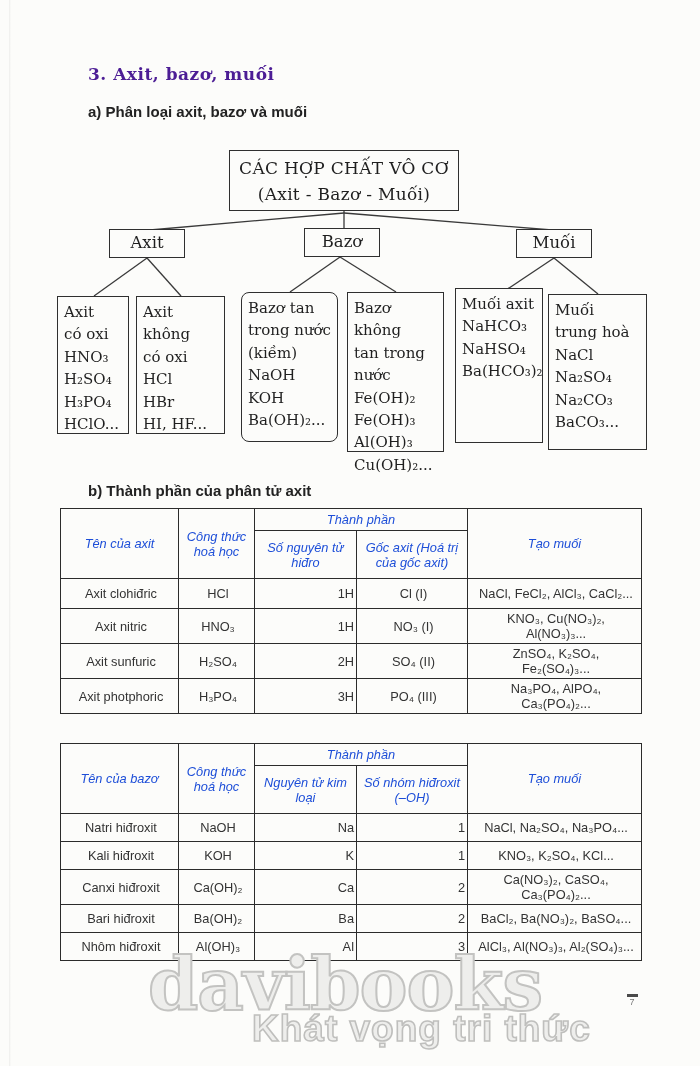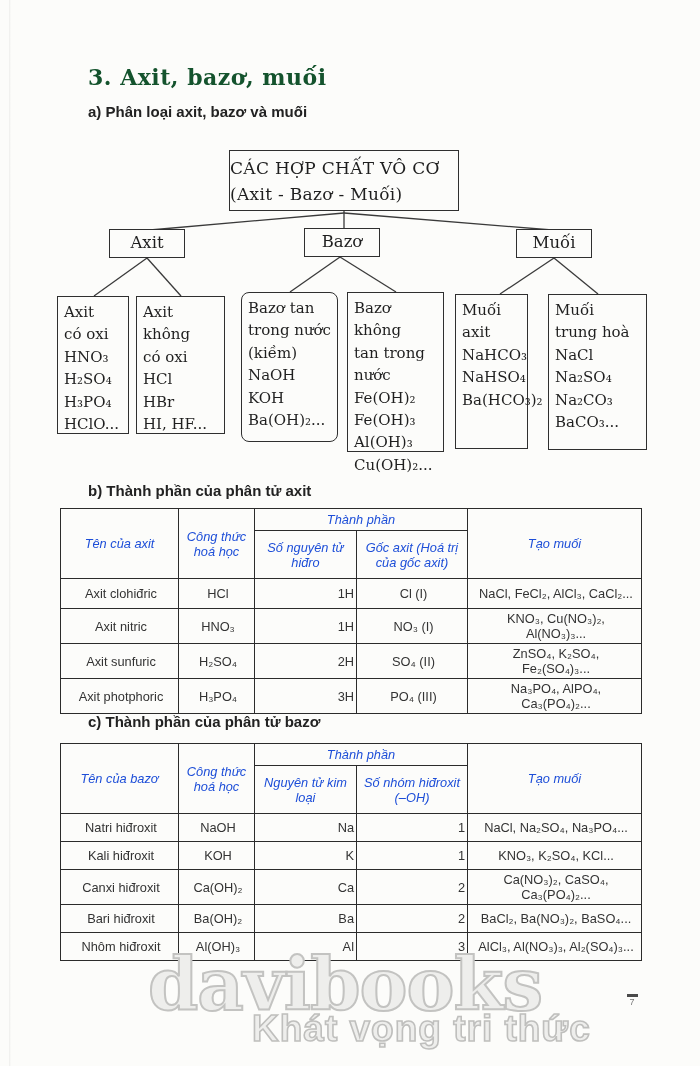--- a/index.html
+++ b/index.html
@@ -15,59 +15,59 @@
     color: #2b2b2b;
   }
   .scan-edge {
     position: absolute; left: 9px; top: 0; width: 2px; height: 100%;
     background: linear-gradient(to right, rgba(0,0,0,0.06), rgba(0,0,0,0));
   }
   
   .h-main {
     position: absolute; left: 88px; top: 64px;
     font-family: "DejaVu Serif", serif;
-    font-weight: bold; font-size: 22px; color: #14532d;
+    font-weight: bold; font-size: 17px; color: #4c1d95;
     letter-spacing: 0.5px;
   }
   .h-sub {
     position: absolute; left: 88px;
     font-weight: bold; font-size: 15px; color: #222;
   }
   #h-a { top: 103px; }
   #h-b { top: 482px; }
   #h-c { top: 713px; }
   
   #connectors { position: absolute; left: 0; top: 0; width: 700px; height: 1066px; pointer-events: none; }
   .dbox {
     position: absolute;
     border: 1.5px solid #2f2f2f;
     background: #fcfcfa;
     font-family: "DejaVu Serif", serif;
     color: #1f1f1f;
   }
   .root-box {
     left: 229px; top: 150px; width: 230px; height: 61px;
-    text-align: left; font-size: 17px; line-height: 26px; padding-top: 4px;
+    text-align: center; font-size: 17px; line-height: 26px; padding-top: 4px;
     white-space: pre-line; letter-spacing: 0.3px;
   }
   .lvl2 {
     height: 29px; text-align: center; font-size: 16.5px; line-height: 26px;
   }
   #b-axit { left: 109px; top: 229px; width: 76px; }
   #b-bazo { left: 304px; top: 228px; width: 76px; }
   #b-muoi { left: 516px; top: 229px; width: 76px; }
   .leaf {
     font-size: 15px; line-height: 22.4px; padding: 4px 4px 0 6px;
     white-space: pre-line;
   }
   #leaf-0 { left: 57px;  top: 296px; width: 72px;  height: 138px; }
   #leaf-1 { left: 136px; top: 296px; width: 89px;  height: 138px; }
   #leaf-2 { left: 241px; top: 292px; width: 97px;  height: 150px; border-radius: 8px; }
   #leaf-3 { left: 347px; top: 292px; width: 97px;  height: 160px; }
-  #leaf-4 { left: 455px; top: 294px; width: 73px;  height: 155px; }
+  #leaf-4 { left: 455px; top: 288px; width: 88px;  height: 155px; }
   #leaf-5 { left: 548px; top: 294px; width: 99px;  height: 156px; }
   
   .ctable {
     position: absolute; left: 60px; width: 581px;
     border-collapse: collapse; table-layout: fixed;
     font-size: 12.8px; color: #333;
   }
   #table-axit { top: 508px; }
   #table-bazo { top: 743px; }
   .ctable th, .ctable td { border: 1.5px solid #2b2b2b; }
@@ -213,21 +213,20 @@
     <tr>
       <td>Axit photphoric</td>
       <td>H₃PO₄</td>
       <td class="ctr">3H</td>
       <td>PO₄ (III)</td>
       <td>Na₃PO₄, AlPO₄, Ca₃(PO₄)₂...</td>
     </tr>
   </tbody>
     </table>
 
-  <div class="h-sub" id="h-c">c) Thành phần của phân tử bazơ</div>
 
   <table class="ctable" id="table-bazo">
     <colgroup>
         <col style="width:118px">
         <col style="width:76px">
         <col style="width:102px">
         <col style="width:111px">
         <col style="width:174px">
       </colgroup>
     <tbody>

